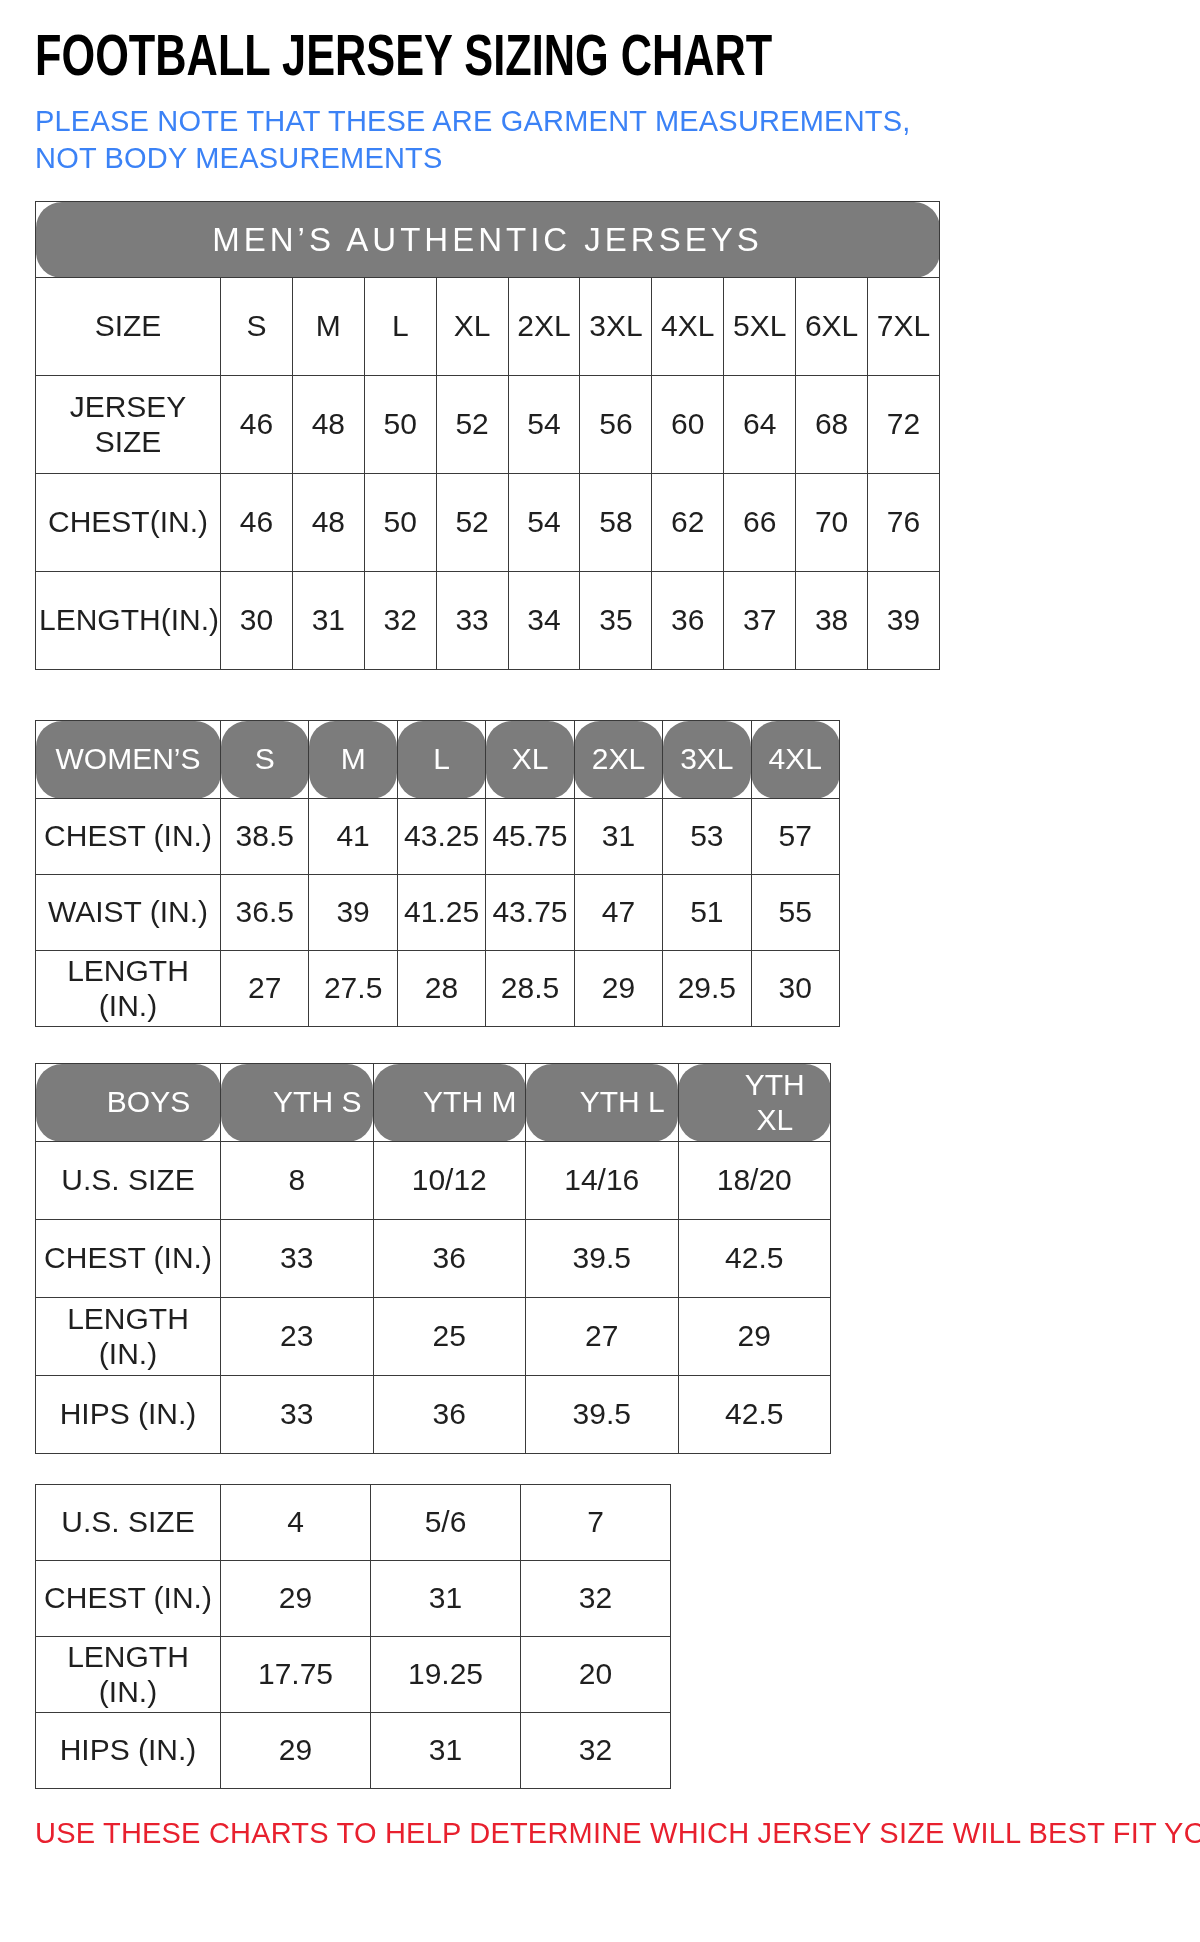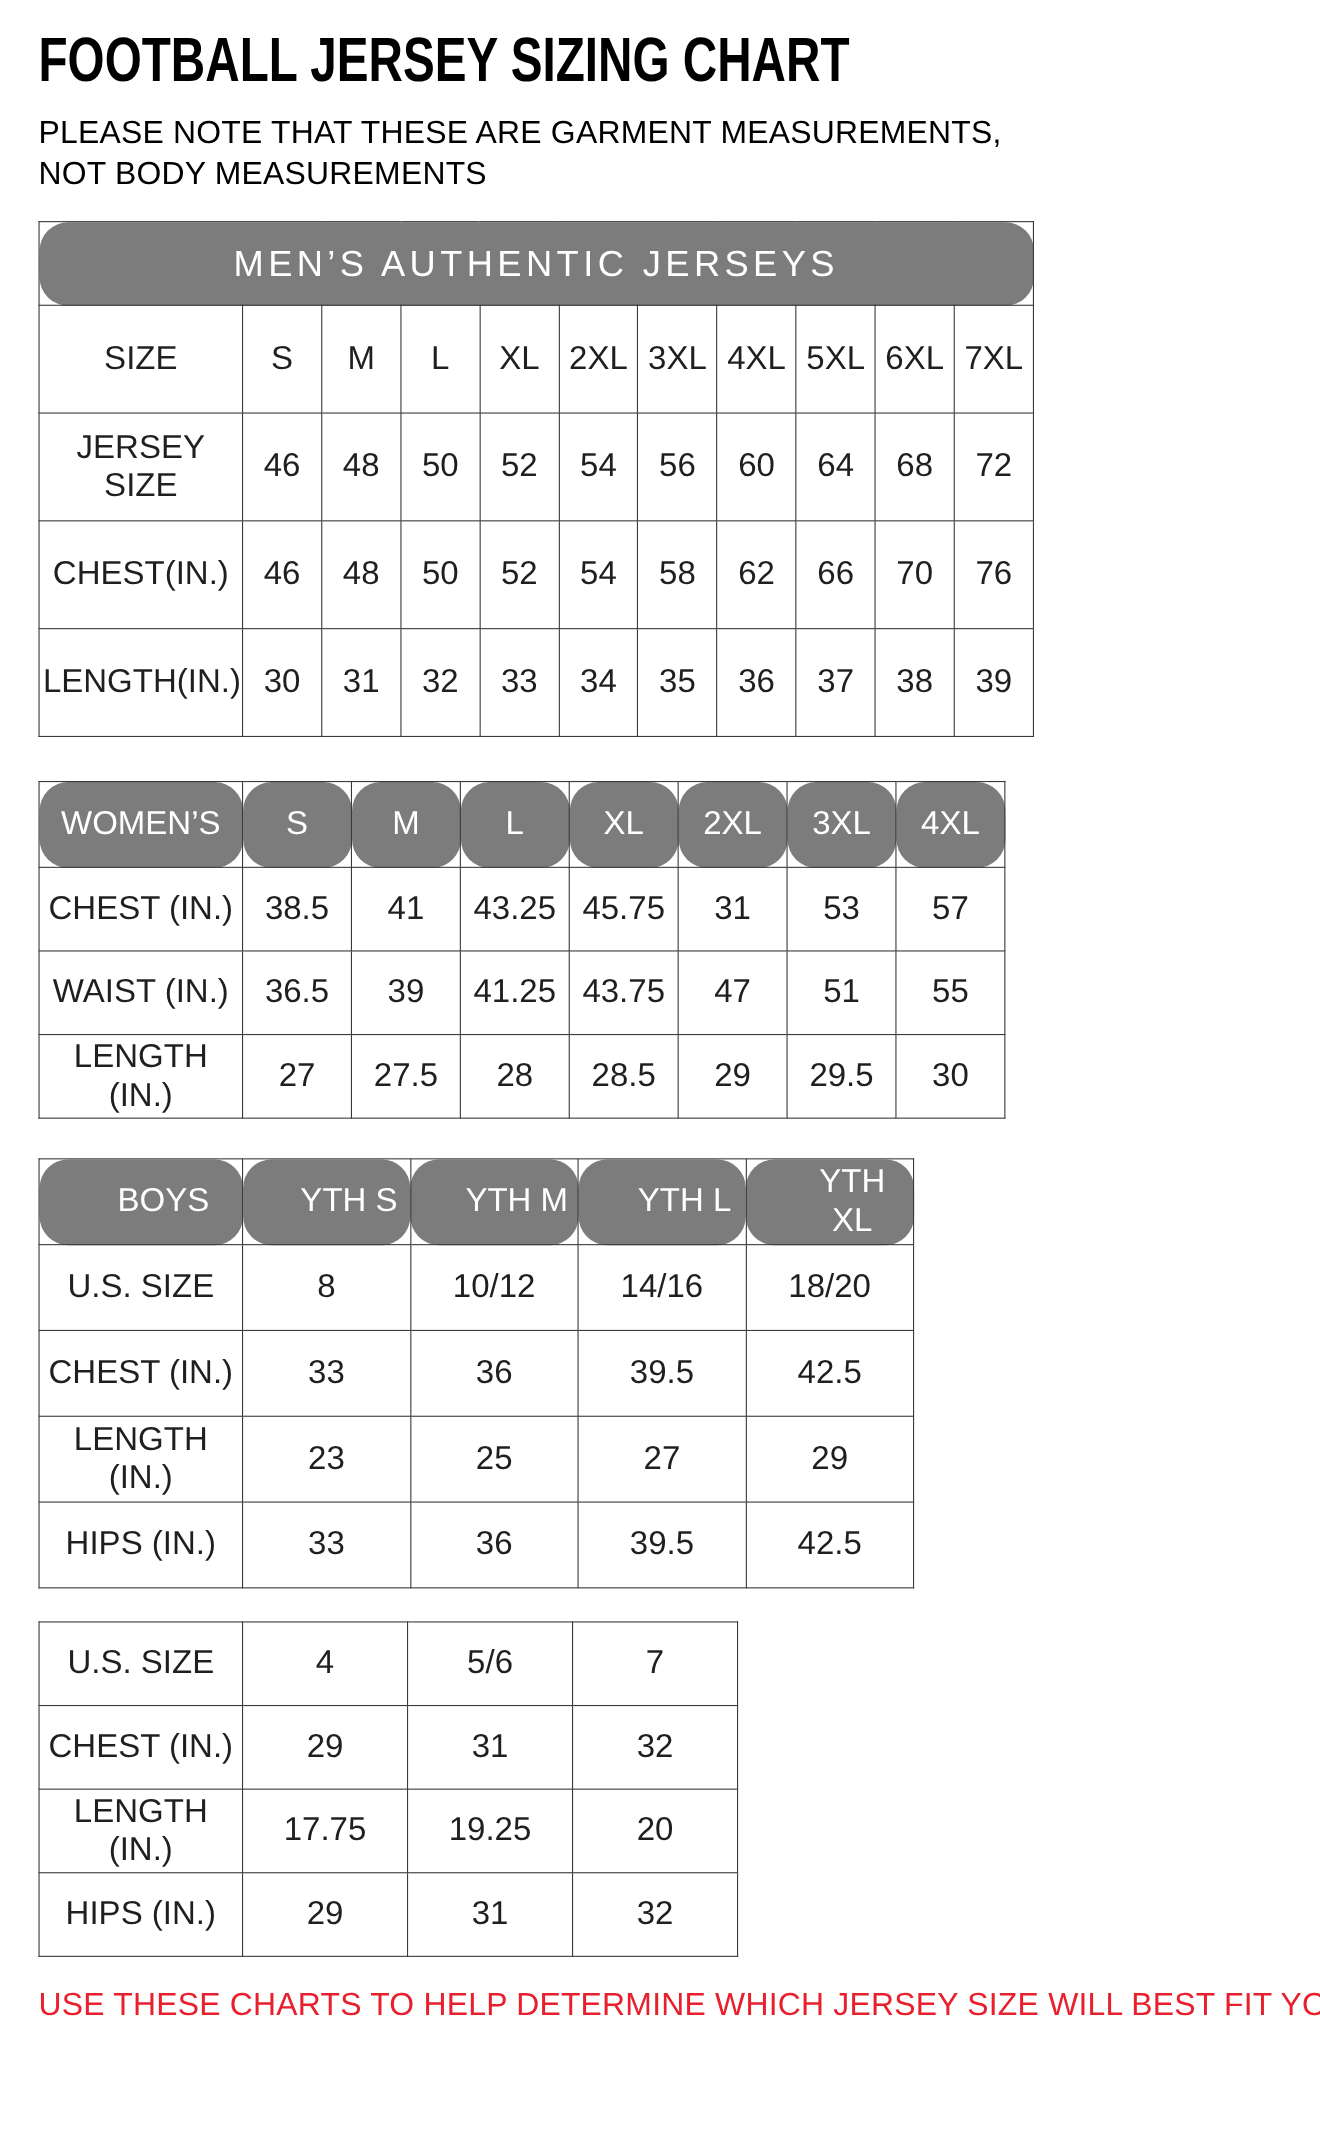--- a/index.html
+++ b/index.html
@@ -8,37 +8,37 @@
     width:1200px; min-height:1942px; background:#ffffff;
     font-family:"Liberation Sans", sans-serif; color:#1f1f1f;
     padding:22px 35px 0 35px; overflow:hidden;
   }
   .title {
     font-size:57px; font-weight:700; color:#000000;
     white-space:nowrap; letter-spacing:0;
     transform:scaleX(0.76); transform-origin:0 50%;
   }
   .note {
-    margin-top:15px; color:#000000; font-size:29px; line-height:37px;
+    margin-top:15px; color:#3b82f6; font-size:29px; line-height:37px;
     max-width:905px; letter-spacing:0.2px; font-weight:400;
   }
   table.tbl { border-collapse:collapse; table-layout:fixed; }
   .tbl td, .tbl th {
     border:1px solid #3a3a3a; text-align:center; vertical-align:middle;
     font-size:30px; font-weight:400; color:#1f1f1f; padding:0 3px;
     line-height:1.15;
   }
   .gray { background:#7c7c7c; color:#ffffff; }
   .gray td, .gray th, th.gray, td.gray { background:#7c7c7c; color:#ffffff;border-radius:26px; }
 
   .mens  { width:905px; margin-top:24px; }
   .mens  .ttl { height:76px; font-size:33px; letter-spacing:4px; }
   .mens  td { height:98px; }
 
-  .womens { width:879px; margin-top:40px; }
+  .womens { width:805px; margin-top:50px; }
   .womens th { height:78px; }
   .womens td { height:76px; }
   .womens tr.tall td { height:96px; }
 
   .boys { width:796px; margin-top:36px; }
   .boys th { height:78px;padding-left:44px; }
   .boys td { height:78px; }
 
   .pre { width:636px; margin-top:30px; }
   .pre th { height:74px; }

